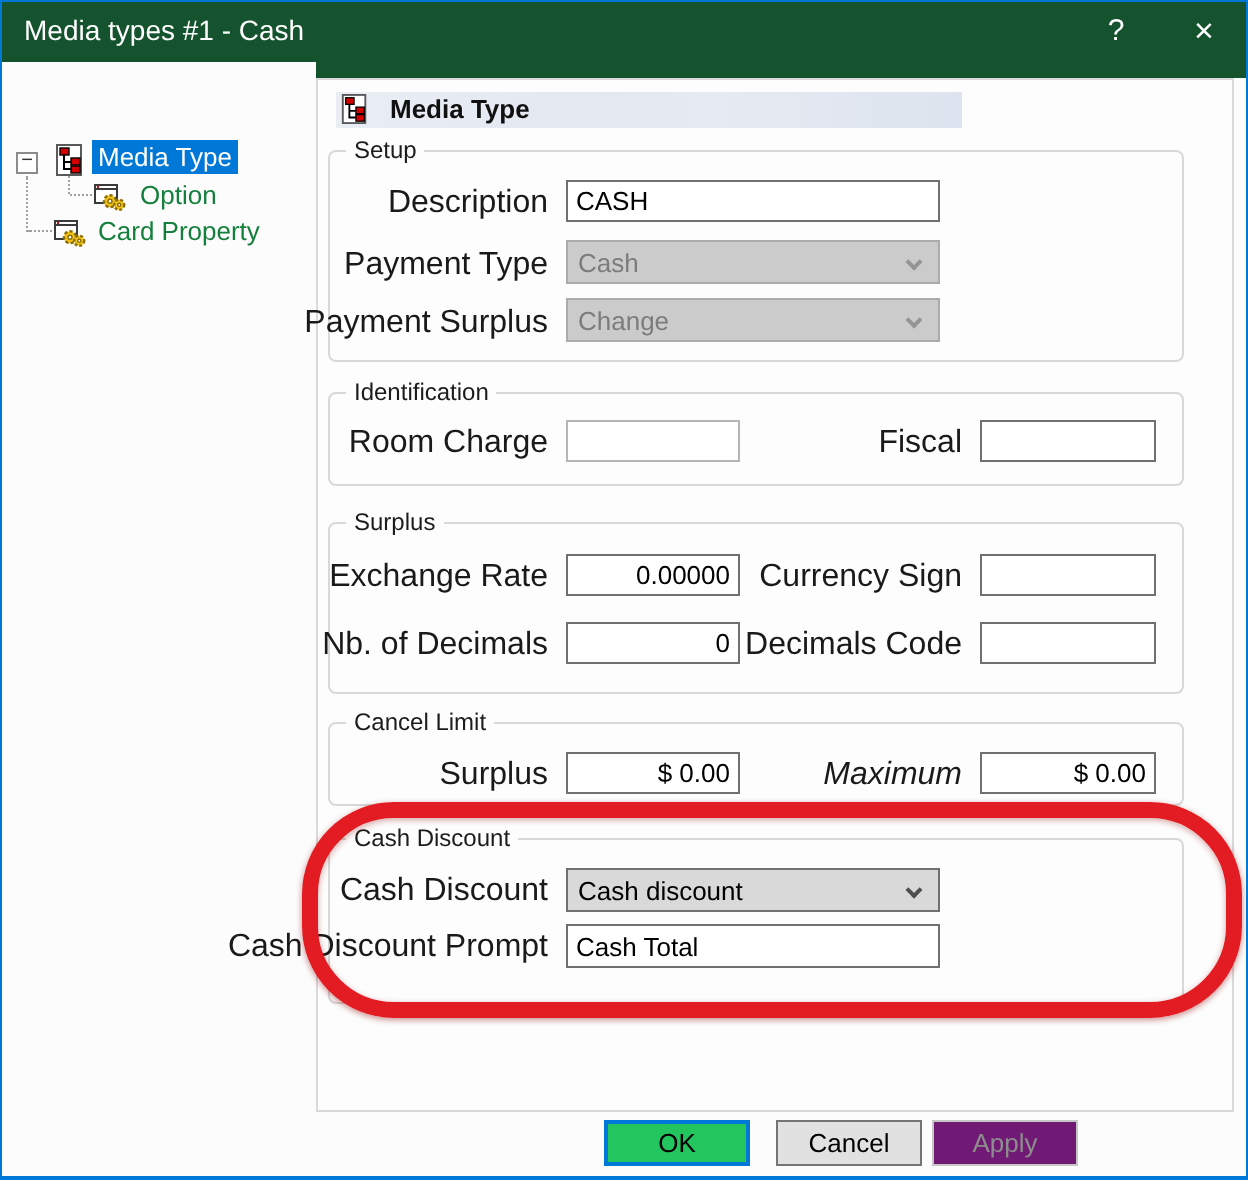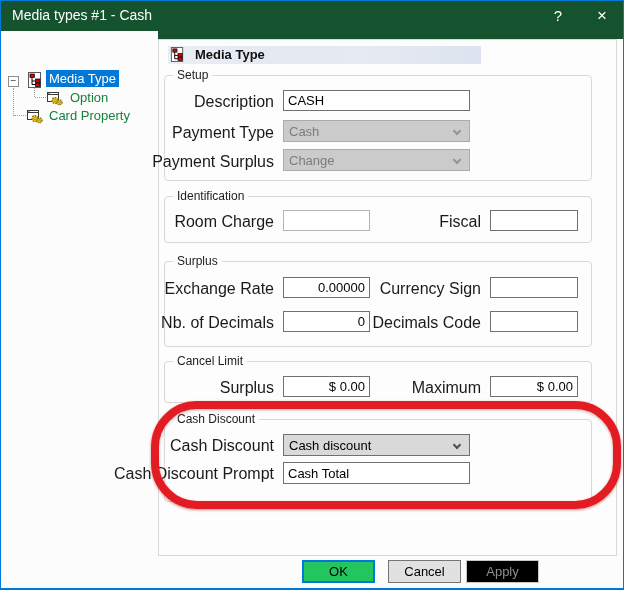--- a/index.html
+++ b/index.html
@@ -105,21 +105,21 @@
   .combo.disabled .chev { border-color:#949494; }
 
   
   .btn {
     position:absolute; top:559px; width:73px; height:23px;
     font-family:"Liberation Sans", sans-serif; font-size:13px; color:#000;
     cursor:default;
   }
   .btn-ok     { left:301px; background:#22c55e; border:2px solid #0078d7; }
   .btn-cancel { left:387px; background:#e1e1e1; border:1px solid #747474; }
-  .btn-apply  { left:465px; background:#000000; border:1px solid #c7c7c7; color:#8d8d8d; }
+  .btn-apply  { left:465px; background:#701a75; border:1px solid #c7c7c7; color:#8d8d8d; }
 
   
   .annotation {
     position:absolute; left:150px; top:400px; width:470px; height:108px;
     border:8px solid #e31b22; border-radius:46px;
     box-shadow:0 1px 3px rgba(140,0,0,0.45), inset 0 1px 3px rgba(140,0,0,0.35);
     pointer-events:none; z-index:50;
   }
 </style>
 </head>
@@ -227,21 +227,21 @@
       <div class="fld-label lab-left" style="top:52px;">Nb. of Decimals</div>
       <input class="tb small num" style="top: 49px;" type="text" value="0">
       <div class="fld-label lab-right" style="top:52px;">Decimals Code</div>
       <input class="tb rightcol" style="top: 49px;" type="text" value="">
     </div>
 
     <div class="groupbox g-medialimit">
       <div class="group-title">Cancel Limit</div>
       <div class="fld-label lab-left" style="top:17px;">Surplus</div>
       <input class="tb small num" style="top: 14px;" type="text" value="$ 0.00">
-      <div class="fld-label lab-right" style="top:17px;">Maximum</div>
+      <div class="fld-label lab-right" style="top:17px;font-style:italic;">Maximum</div>
       <input class="tb rightcol num" style="top: 14px;" type="text" value="$ 0.00">
     </div>
 
     <div class="groupbox g-cashdisc">
       <div class="group-title">Cash Discount</div>
       <div class="fld-label lab-left" style="top:17px;">Cash Discount</div>
       <div class="combo" style="top:14px;">
         <span class="combo-text">Cash discount</span>
         <span class="chev"></span>
       </div>

